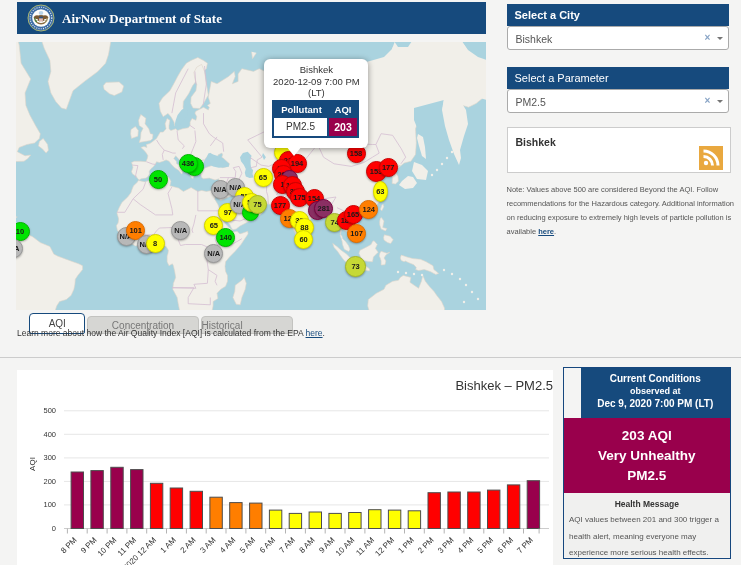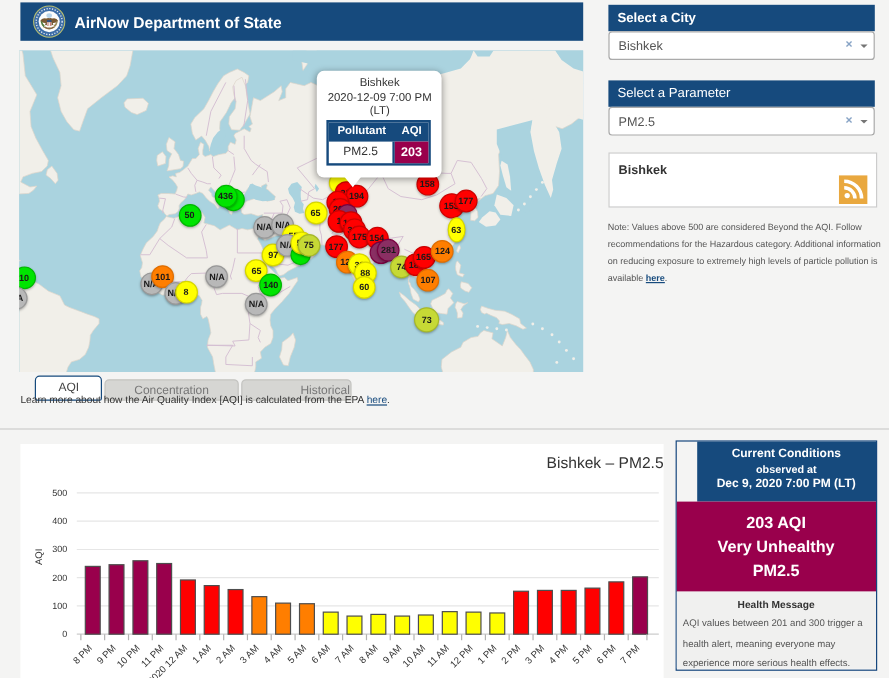--- a/index.html
+++ b/index.html
@@ -1,21 +1,21 @@
 <!DOCTYPE html>
 <html><head><meta charset="utf-8"><style>
 * { margin:0; padding:0; box-sizing:border-box; }
 body { width:741px; height:565px; background:#f4f4f3; font-family:"Liberation Sans", sans-serif; position:relative; overflow:hidden; }
 .abs { position:absolute; }
 .navy { background:#164a7d; color:#fff; }
 .mk { position:absolute; border-radius:50%; border:1.5px solid; font-size:7.5px; font-weight:bold; color:#1a1a1a; display:flex; align-items:center; justify-content:center; white-space:nowrap; box-shadow:0 1px 2px rgba(0,0,0,0.3); }
 </style></head>
 <body>
 
-<div class="abs navy" style="left:17px;top:2px;width:469px;height:32px;">
+<div class="abs navy" style="left:17px;top:2px;width:469px;height:32px;font-family:Liberation Serif, serif;">
   <svg class="abs" style="left:10px;top:2px" width="28" height="28" viewBox="0 0 28 28">
     <circle cx="14" cy="14" r="13" fill="#3d6da6" stroke="#b8bf6e" stroke-width="0.9"></circle>
     <circle cx="14" cy="14" r="10.8" fill="none" stroke="#ffffff" stroke-width="1.1" stroke-dasharray="1,1.3" opacity="0.9"></circle>
     <circle cx="14" cy="14" r="8.8" fill="#fdfdfb"></circle>
     <ellipse cx="14" cy="9" rx="2.3" ry="2" fill="#b9d4e9"></ellipse>
     <path d="M6.5 13.5 Q8 10.5 11.5 11.5 Q13 10.5 14 11.2 Q15 10.5 16.5 11.5 Q20 10.5 21.5 13.5 Q19.5 15.5 17 15.2 L17.5 17 Q16 16.5 15.5 17.5 L14 16.8 L12.5 17.5 Q12 16.5 10.5 17 L11 15.2 Q8.5 15.5 6.5 13.5 Z" fill="#7a5a33"></path>
     <path d="M9 18.5 Q11 20.5 14 20.5 Q17 20.5 19 18.5 L17.5 18 Q15.5 19 14 19 Q12.5 19 10.5 18 Z" fill="#8a6c42"></path>
     <path d="M6.8 14 Q7.5 17.5 9.5 19 L10.2 17 Q8.5 16 8 13.8 Z" fill="#4e7a3a"></path>
     <path d="M21.2 14 Q20.5 17.5 18.5 19 L17.8 17 Q19.5 16 20 13.8 Z" fill="#9a8a5a"></path>
     <rect x="12.1" y="12.6" width="3.8" height="2" fill="#31517e"></rect>
@@ -215,21 +215,21 @@
     <rect width="24" height="24" fill="#e9a83f"></rect>
     <circle cx="7" cy="17" r="2.2" fill="#fff"></circle>
     <path d="M4.5 10.5 A 9 9 0 0 1 13.5 19.5" stroke="#fff" stroke-width="3" fill="none"></path>
     <path d="M4.5 5 A 14.5 14.5 0 0 1 19 19.5" stroke="#fff" stroke-width="3" fill="none"></path>
   </svg>
 </div>
 <div class="abs" style="left:506.5px;top:183px;width:234px;font-size:7.5px;color:#555;line-height:14px;">Note: Values above 500 are considered Beyond the AQI. Follow<br>recommendations for the Hazardous category. Additional information<br>on reducing exposure to extremely high levels of particle pollution is<br>available <a style="color:#164a7d;font-weight:bold;text-decoration:underline;">here</a>.</div>
 
 <div class="abs" style="left:29.3px;top:313px;width:56px;height:21px;background:#fff;border:1.5px solid #164a7d;border-radius:4px 4px 2px 2px;font-size:10px;color:#444;text-align:center;line-height:19px;">AQI</div>
 <div class="abs" style="left:87px;top:315.5px;width:112px;height:18.5px;background:#d6d6d3;border:1px solid #c3c3c0;border-radius:4px 4px 0 0;font-size:10px;color:#777;text-align:center;line-height:17px;">Concentration</div>
-<div class="abs" style="left:200.5px;top:315.5px;width:92px;height:18.5px;background:#d6d6d3;border:1px solid #c3c3c0;border-radius:4px 4px 0 0;font-size:10px;color:#777;text-align:right;line-height:17px;">Historical</div>
+<div class="abs" style="left:200.5px;top:315.5px;width:92px;height:18.5px;background:#d6d6d3;border:1px solid #c3c3c0;border-radius:4px 4px 0 0;font-size:10px;color:#777;text-align:left;line-height:17px;">Historical</div>
 <div class="abs" style="left:17px;top:328px;font-size:8.5px;color:#333;">Learn more about how the Air Quality Index [AQI] is calculated from the EPA <a style="color:#164a7d;text-decoration:underline;">here</a>.</div>
 <div class="abs" style="left:0;top:357px;width:741px;height:1px;background:#ccc;"></div>
 
 <div class="abs" style="left:17px;top:370px;width:536px;height:195px;background:#fff;">
   <div class="abs" style="left:0;top:8px;width:536px;text-align:right;font-size:13px;color:#333;">Bishkek – PM2.5</div>
   <svg width="536" height="195" style="position:absolute;left:0;top:0;overflow:visible">
 <line x1="47" y1="158.5" x2="532" y2="158.5" stroke="#cccccc" stroke-width="1"></line>
 <text x="39" y="161.0" font-size="7.5" fill="#333" text-anchor="end">0</text>
 <line x1="47" y1="134.9" x2="532" y2="134.9" stroke="#e6e6e6" stroke-width="1"></line>
 <text x="39" y="137.4" font-size="7.5" fill="#333" text-anchor="end">100</text>

